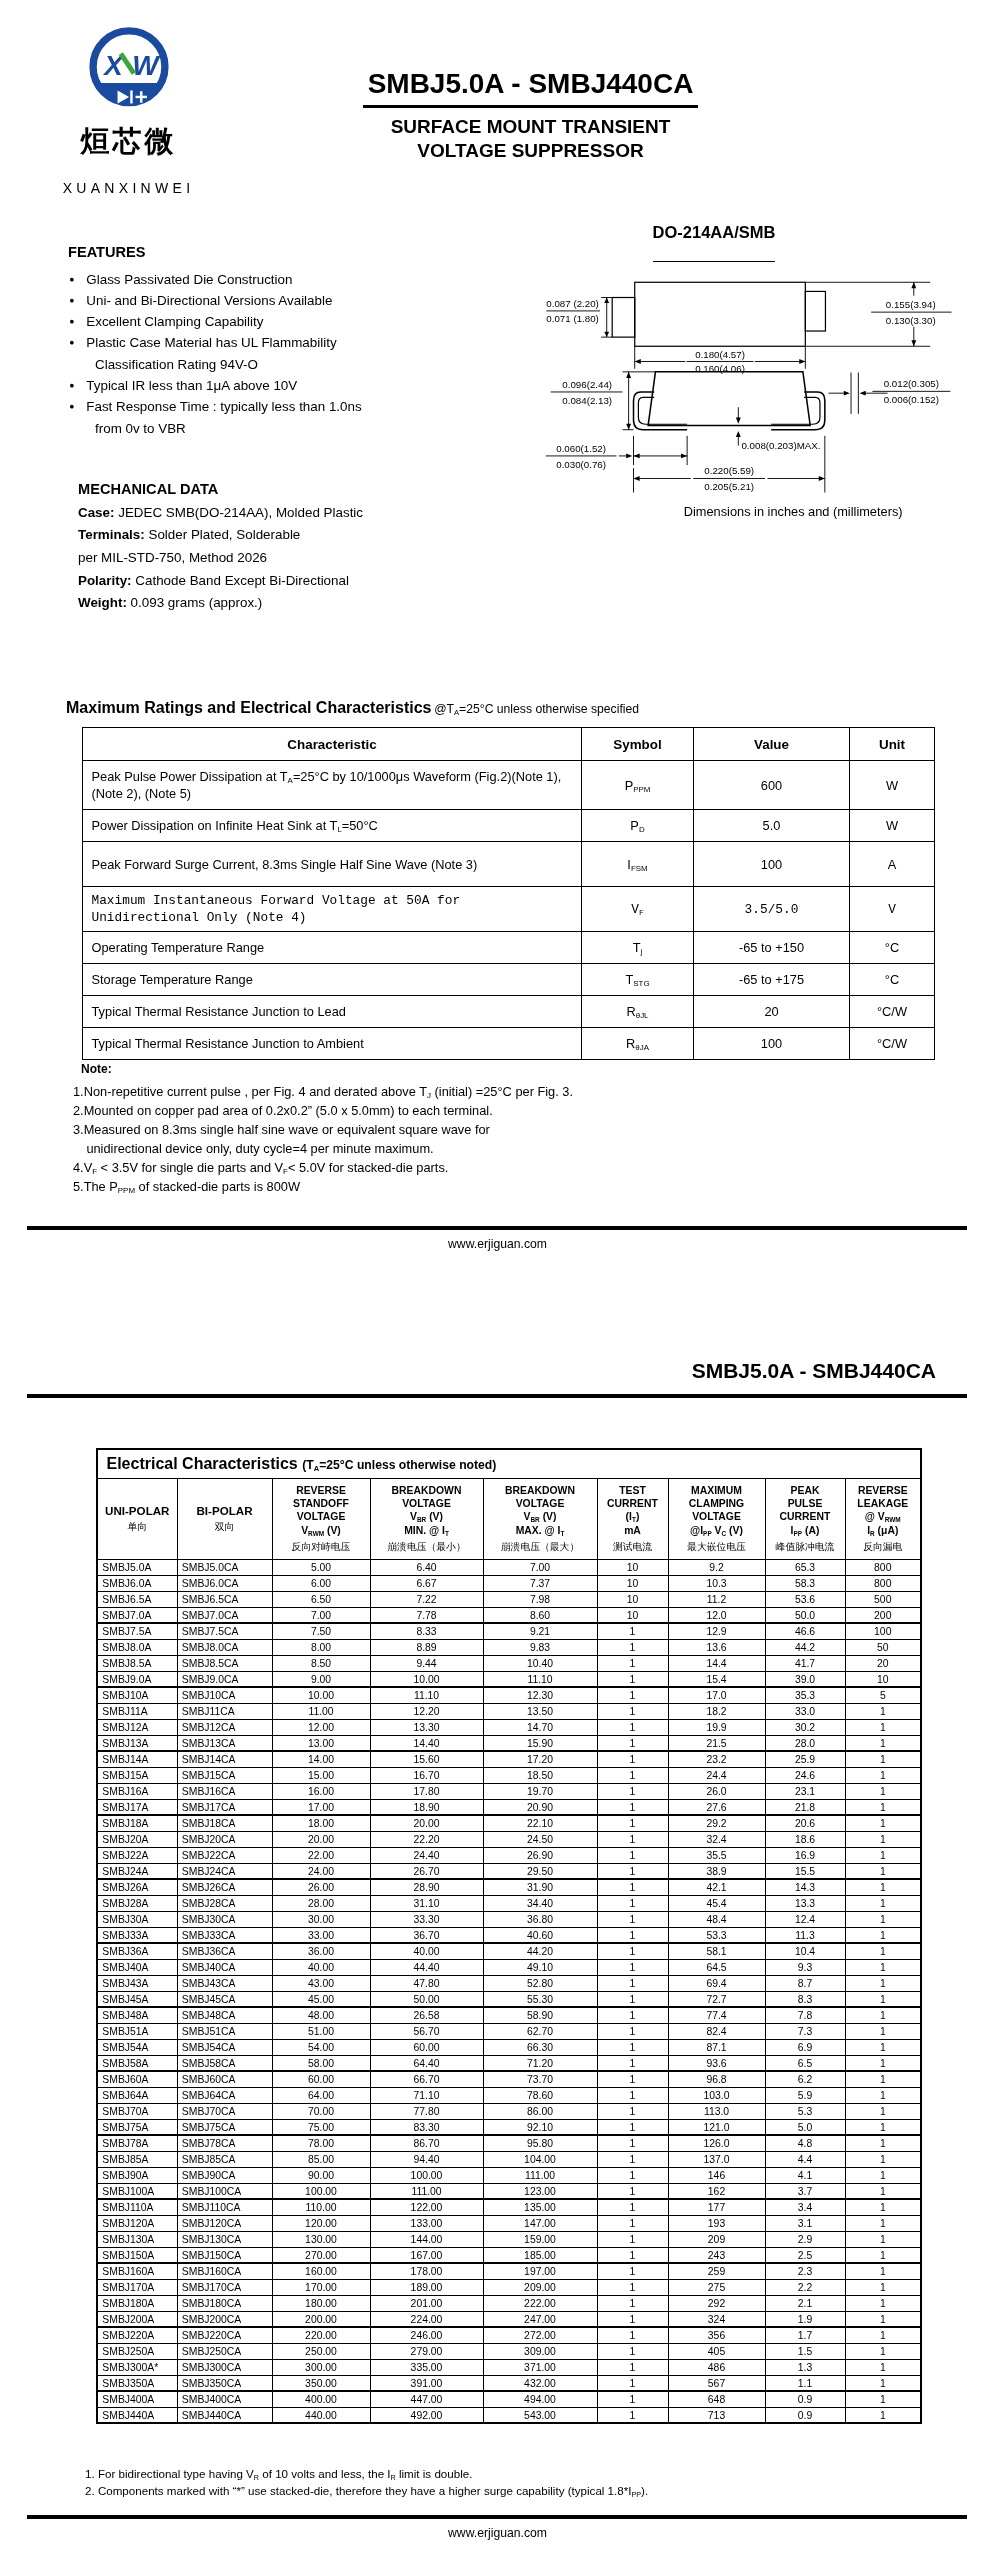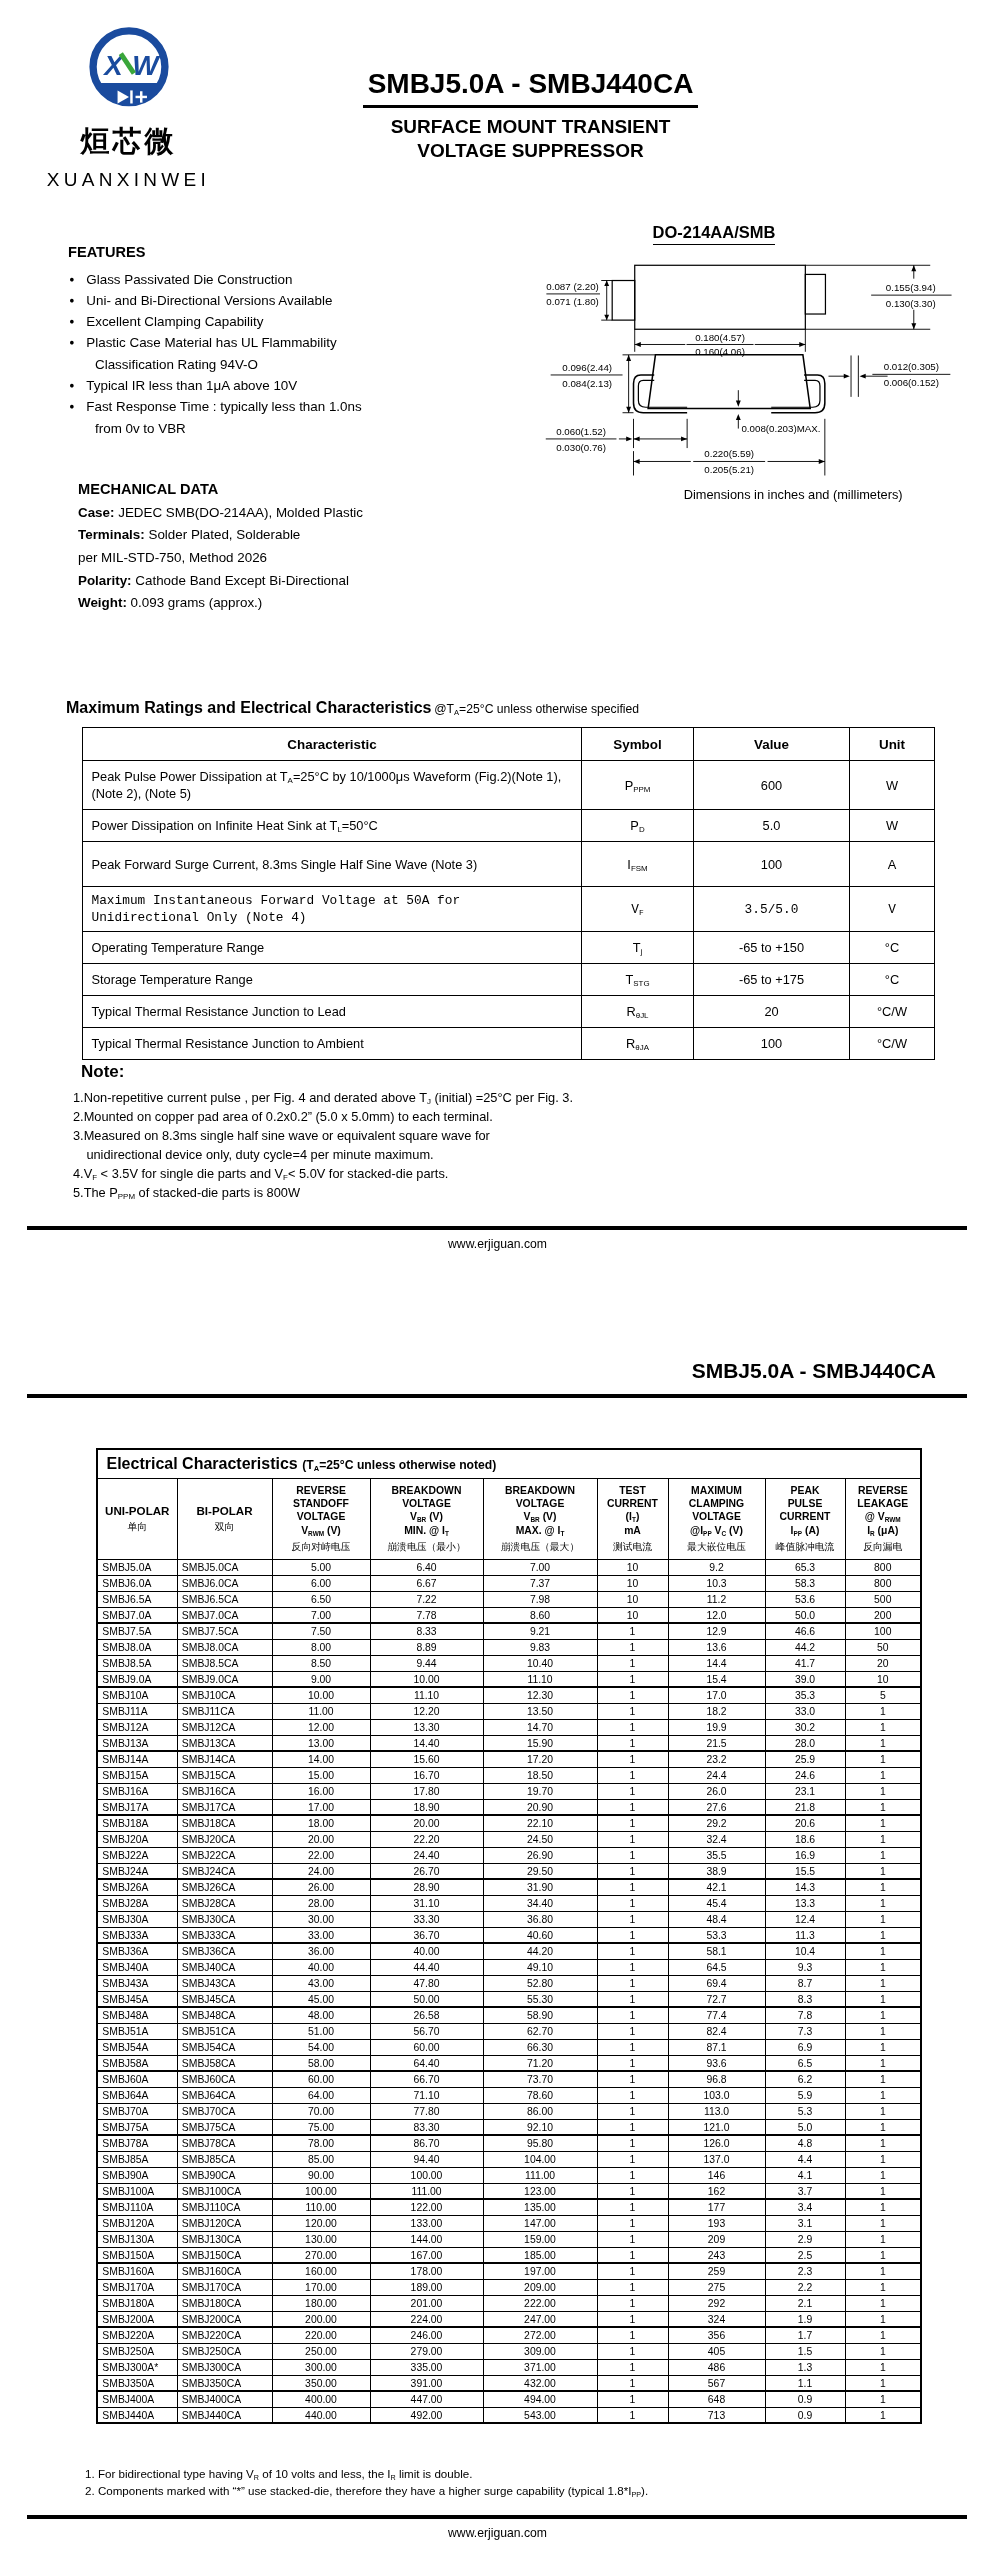--- a/index.html
+++ b/index.html
@@ -7,58 +7,58 @@
   body {
     width:995px; height:2576px; position:relative;
     color:#000; font-family:"Liberation Sans", sans-serif;
     -webkit-font-smoothing:antialiased;
   }
   sub { font-size:0.62em; vertical-align:-0.28em; line-height:0; }
 
   
   .logo-block { position:absolute; left:43px; top:21px; width:171px; text-align:center; }
   .logo-cn { font-size:29px; font-weight:bold; letter-spacing:3px; margin-top:1.2px; }
-  .logo-en { font-size:19px; letter-spacing:4.3px; margin-top:7px; }
+  .logo-en { font-size:14px; letter-spacing:4.3px; margin-top:18px; }
   .title-block { position:absolute; left:317px; top:68px; width:427px; text-align:center; }
   .doc-title { display:inline-block; font-size:28px; font-weight:bold; padding:0 4.9px 4.9px 4.9px; border-bottom:3px solid #000; }
   .doc-sub { font-size:19px; font-weight:bold; line-height:24px; margin-top:7.3px; }
 
   
   .features { position:absolute; left:68px; top:244px; width:366px; }
   .sec-h { font-size:14.6px; font-weight:bold; margin-bottom:8.5px; }
   .feat-line { font-size:13.4px; line-height:21.3px; position:relative; padding-left:18.3px; }
   .feat-line .blt { position:absolute; left:1.2px; top:0; font-size:8.5px; }
   .feat-line.cont { padding-left:27px; }
 
   .mech { position:absolute; left:78px; top:481px; width:366px; }
   .mech-line { font-size:13.4px; line-height:22.6px; }
   .mech-line b { font-weight:bold; }
 
   
   .pkg { position:absolute; left:537px; top:223px; width:427px; }
   .pkg-titlewrap { width:354px; text-align:center; }
-  .pkg-title { display:inline-block; font-size:16.5px; font-weight:bold; padding-bottom:2px; border-bottom:1.8px solid #000; }
+  .pkg-title { display:inline-block; font-size:16.5px; font-weight:bold; padding-bottom:19px; border-bottom:1.8px solid #000; }
   .pkg-svg { display:block; margin-top:2.4px; }
   .pkg-svg text { font-family:"Liberation Sans", sans-serif; font-size:16px; fill:#000; }
   .pkg-svg .cap { font-size:21px; }
   .pkg-svg line, .pkg-svg path, .pkg-svg rect, .pkg-svg polygon.o { stroke:#000; fill:none; }
 
   
   .ratings-head { position:absolute; left:66px; top:699px; width:872px; }
   .ratings-head .big { font-size:16px; font-weight:bold; }
   .ratings-head .small { font-size:12.2px; }
   table { border-collapse:collapse; table-layout:fixed; }
   .ratings-table { position:absolute; left:82px; top:727px; width:851px; border:1.8px solid #000; }
   .ratings-table th, .ratings-table td { border:1.2px solid #000; font-size:12.8px; }
   .ratings-table th { font-size:13.4px; font-weight:bold; text-align:center; }
   .ratings-table td.c { text-align:left; padding:3.7px 6.1px 3.7px 8.5px; line-height:17px; }
   .ratings-table td.m { text-align:center; }
 
   .notes { position:absolute; left:73px; top:1062px; width:671px; }
-  .notes .sec-h2 { font-size:17px; font-weight:bold; margin-bottom:6.1px;padding-left:8px; }
+  .notes .sec-h2 { font-size:12px; font-weight:bold; margin-bottom:6.1px;padding-left:8px; }
   .note-line { font-size:12.8px; line-height:19px; }
   .note-line.ind { padding-left:13.4px; }
 
   .rule { position:absolute; left:27.4px; width:940px; height:3.7px; background:#000; }
   .site { position:absolute; left:0; width:995px; text-align:center; font-size:12.2px; }
 
   .p2-header { position:absolute; right:59px; top:1359px; font-size:21px; font-weight:bold; }
 
   
   .elec-table { position:absolute; left:96px; top:1448px; width:825px; border:2.4px solid #000; }

